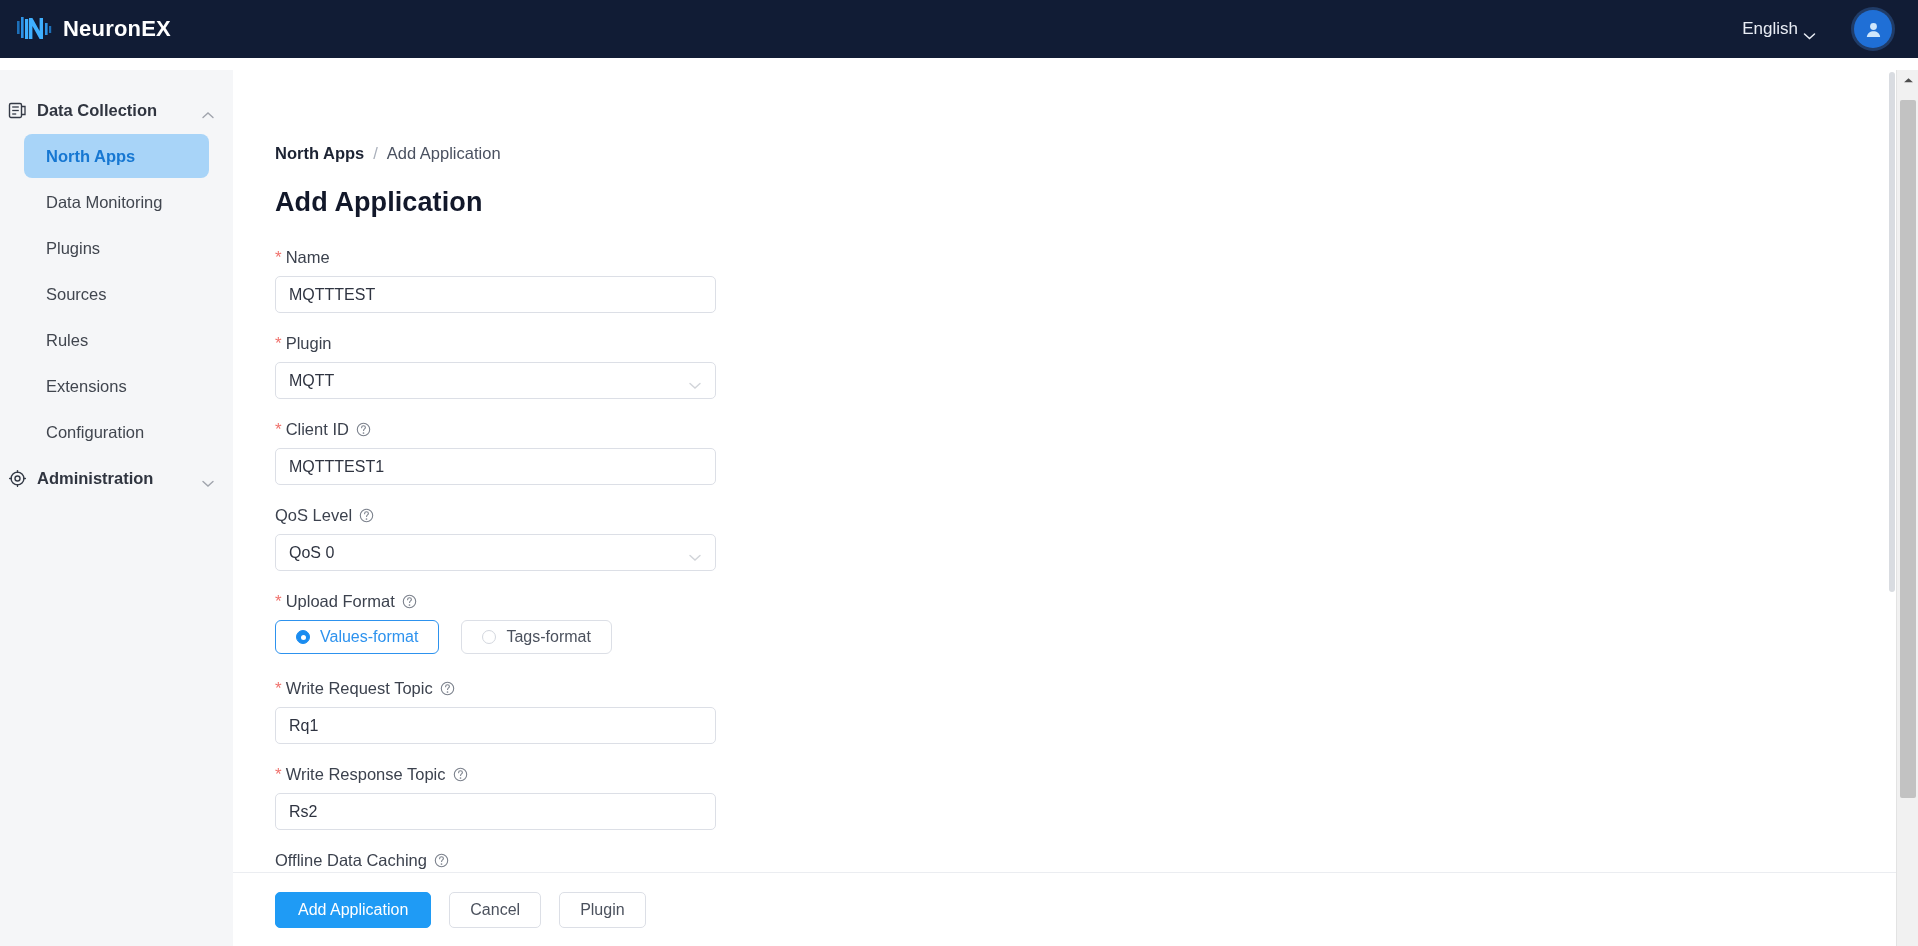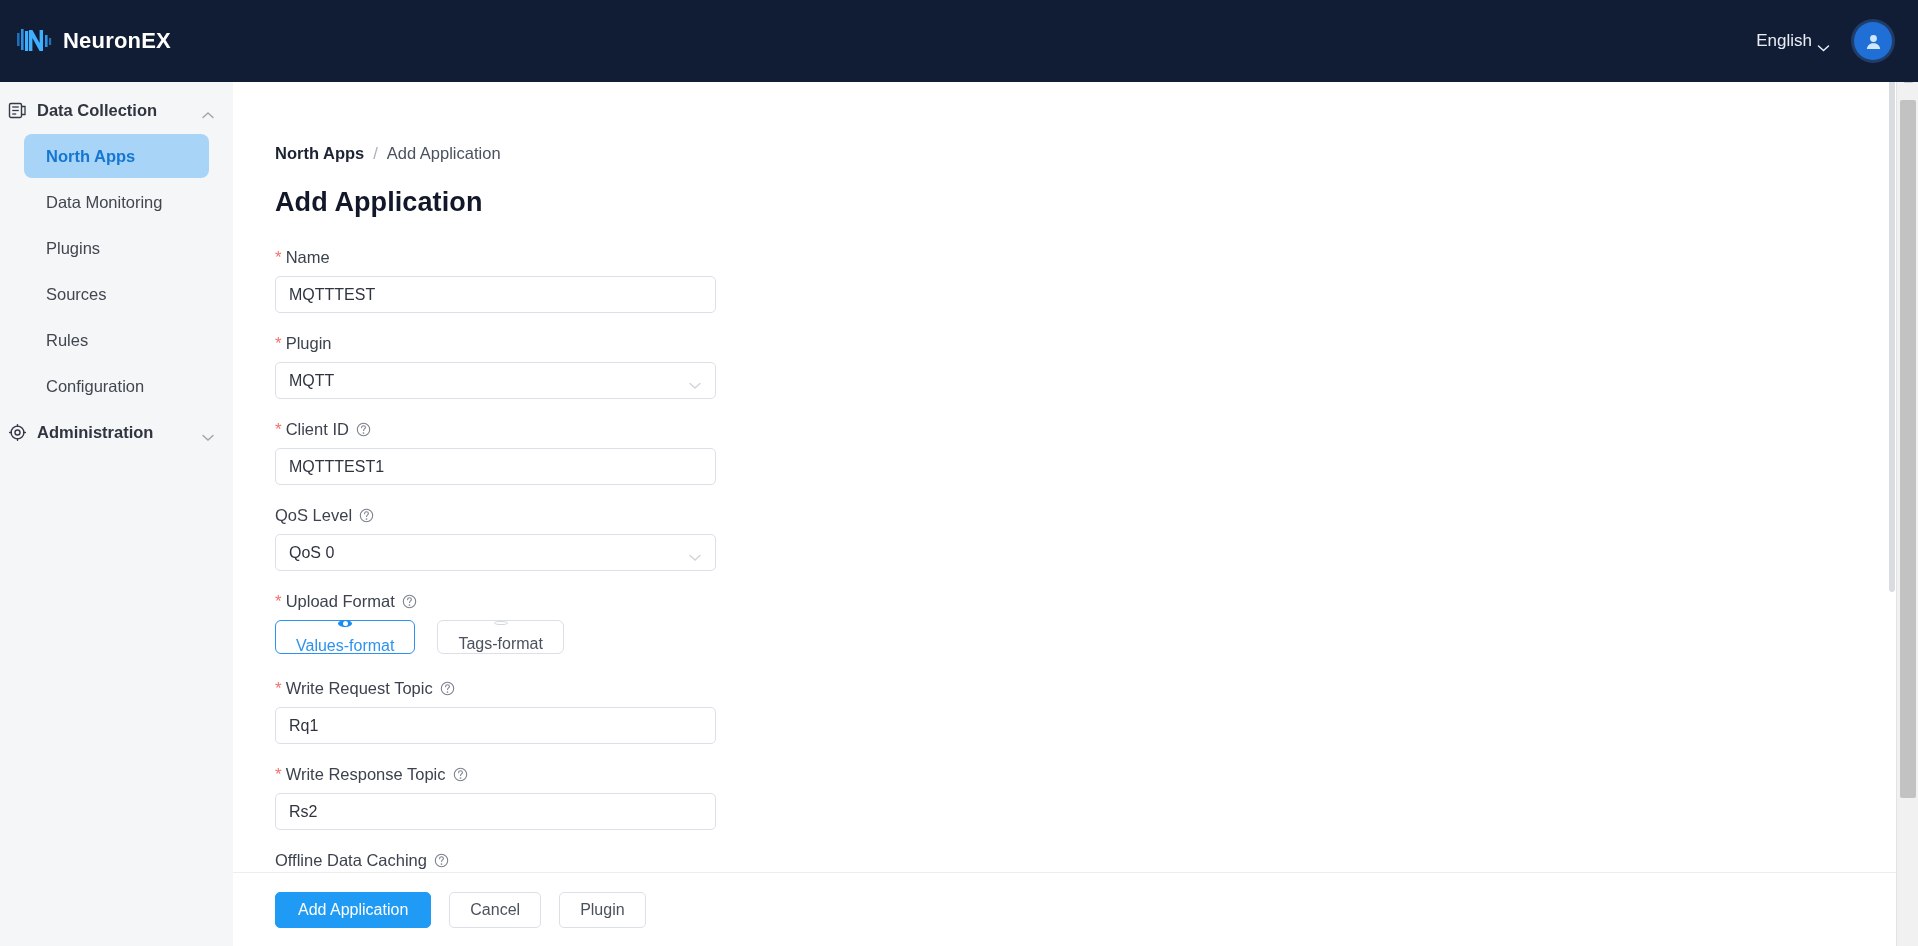--- a/index.html
+++ b/index.html
@@ -7,34 +7,34 @@
     width: 1918px; height: 946px;
     font-family: "Liberation Sans", sans-serif;
     background: #ffffff;
     overflow: hidden;
   }
   #app { position: relative; width: 1918px; height: 946px; }
 
   
   .header {
     position: absolute; top: 0; left: 0;
-    width: 1918px; height: 82px;
+    width: 1918px; height: 58px;
     background: #111c35;
     display: flex; align-items: center;
     z-index: 20;
   }
   .logo-wrap { display: flex; align-items: center; margin-left: 16px; }
   .logo-mark { width: 38px; height: 32px; display: block; }
   .logo-text {
     color: #ffffff; font-size: 22px; font-weight: bold;
     letter-spacing: .2px; margin-left: 9px;
   }
   .header-right {
     margin-left: auto; display: flex; align-items: center;
-    margin-right: 26px; gap: 24px;
+    margin-right: 26px; gap: 38px;
   }
   .lang-select {
     display: flex; align-items: center; gap: 5px;
     color: #e9edf5; font-size: 17px; cursor: pointer;
   }
   .chev-sm { width: 13px; height: 8px; display: block; }
   .avatar {
     width: 38px; height: 38px; border-radius: 50%;
     background: #1f6fd6; display: flex; align-items: center;
     justify-content: center; cursor: pointer;
@@ -118,21 +118,21 @@
   }
   .select { justify-content: space-between; cursor: pointer; }
   .select .chev { width: 14px; height: 9px; display: block; opacity: .45; }
 
   .radio-row { display: flex; gap: 22px; }
   .radio-btn {
     height: 34px; min-width: 96px;
     border: 1px solid #dcdfe6; border-radius: 6px;
     display: flex; align-items: center; justify-content: center;
     gap: 10px; padding: 0 20px; cursor: pointer;
-    font-size: 16px; color: #4b515d; background: #fff; flex-direction: column;
+    font-size: 16px; color: #4b515d; background: #fff;
   }
   .radio-btn.sel { border-color: #2d92ee; color: #2d92ee; }
   .dot-outer {
     width: 14px; height: 14px; border-radius: 50%;
     border: 1px solid #d3d7de; background: #fff;
     display: flex; align-items: center; justify-content: center;
   }
   .radio-btn.sel .dot-outer { border-color: #1a8cf0; background: #1a8cf0; }
   .dot-inner { width: 5px; height: 5px; border-radius: 50%; background: #fff; display: none; }
   .radio-btn.sel .dot-inner { display: block; }
@@ -249,20 +249,23 @@
       <span>Plugins</span>
     </div>
 
     <div class="nav-item">
       <span>Sources</span>
     </div>
     <div class="nav-item">
       <span>Rules</span>
     </div>
     <div class="nav-item">
+      <span>Extensions</span>
+    </div>
+    <div class="nav-item">
       <span>Configuration</span>
     </div>
 
     <div class="nav-group">
       <span class="gicon">
         <svg viewBox="0 0 19 19" width="19" height="19">
           <circle cx="9.5" cy="9.5" r="6.4" stroke="#343a46" stroke-width="1.4" fill="none"></circle>
           <circle cx="9.5" cy="9.5" r="2.5" stroke="#343a46" stroke-width="1.4" fill="none"></circle>
           <g stroke="#343a46" stroke-width="1.3" stroke-linecap="round">
             <line x1="9.5" y1="1.6" x2="9.5" y2="3.4"></line>

